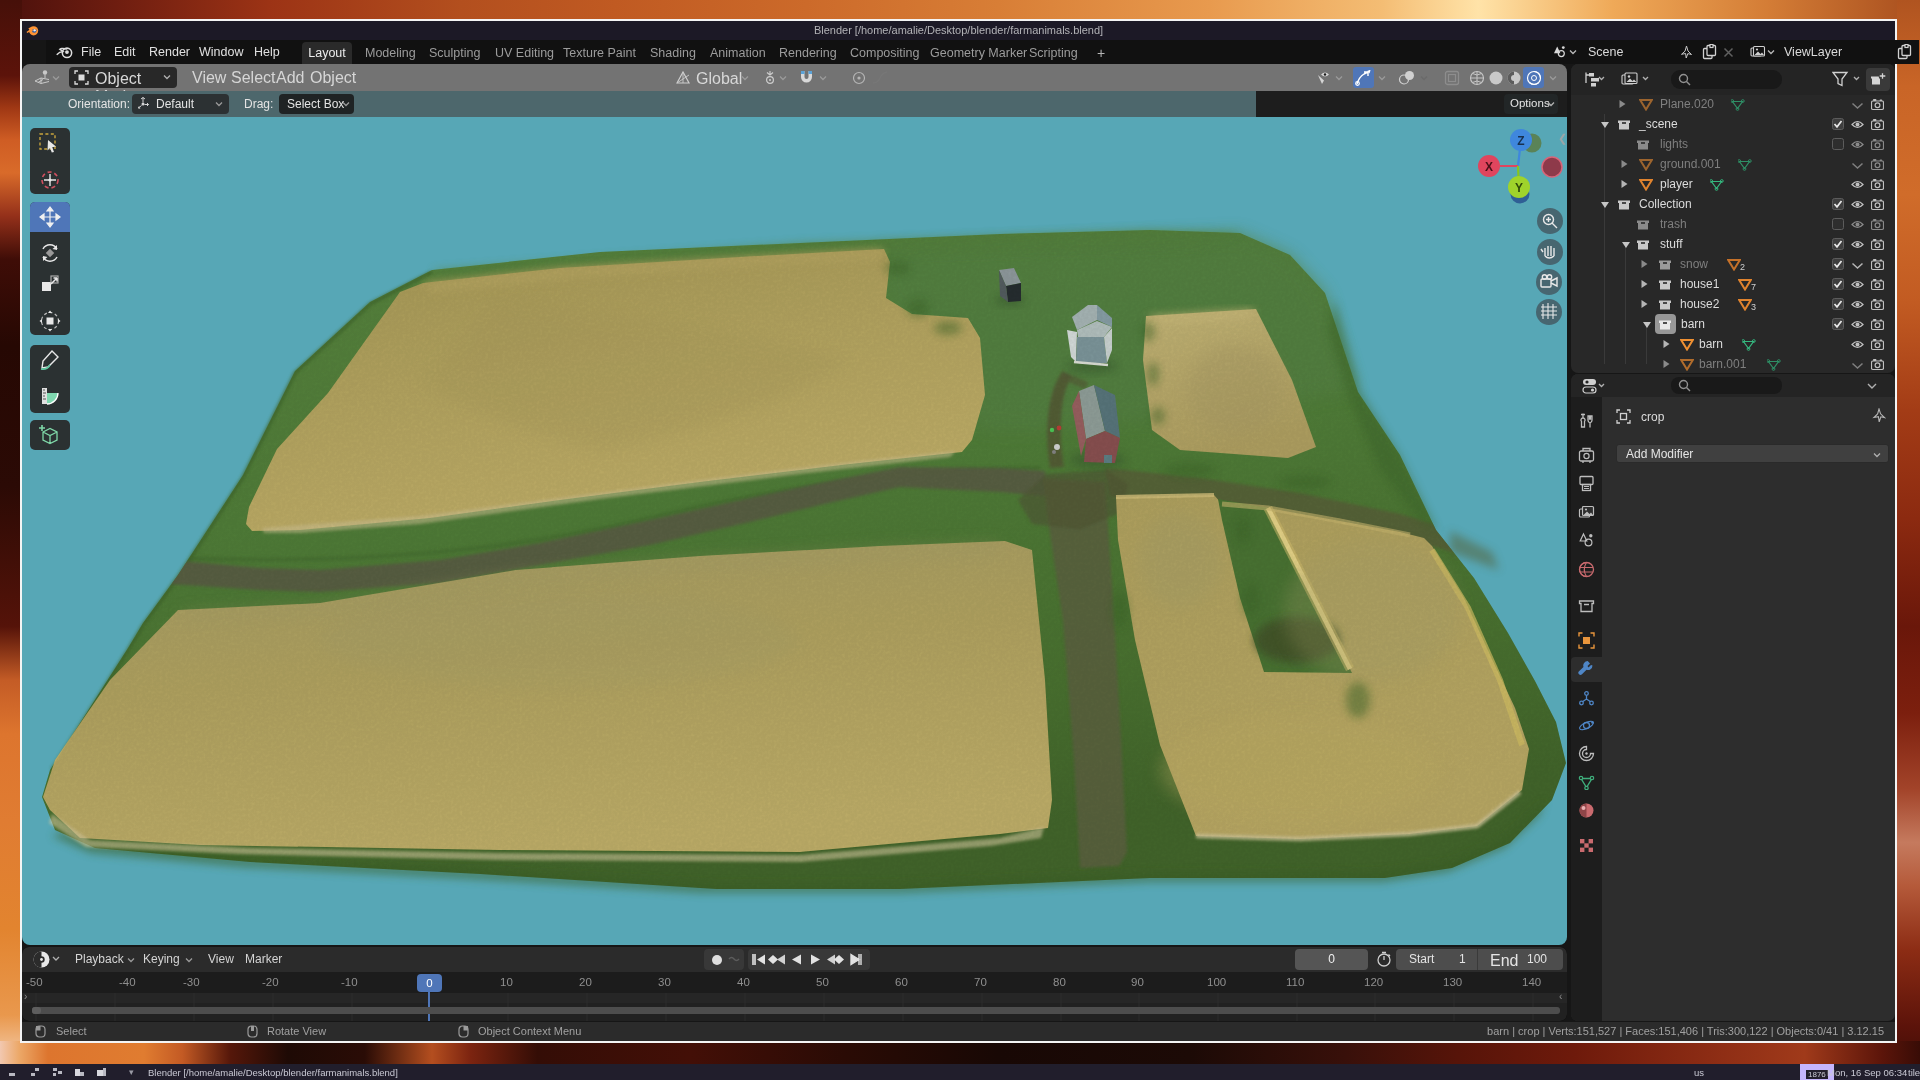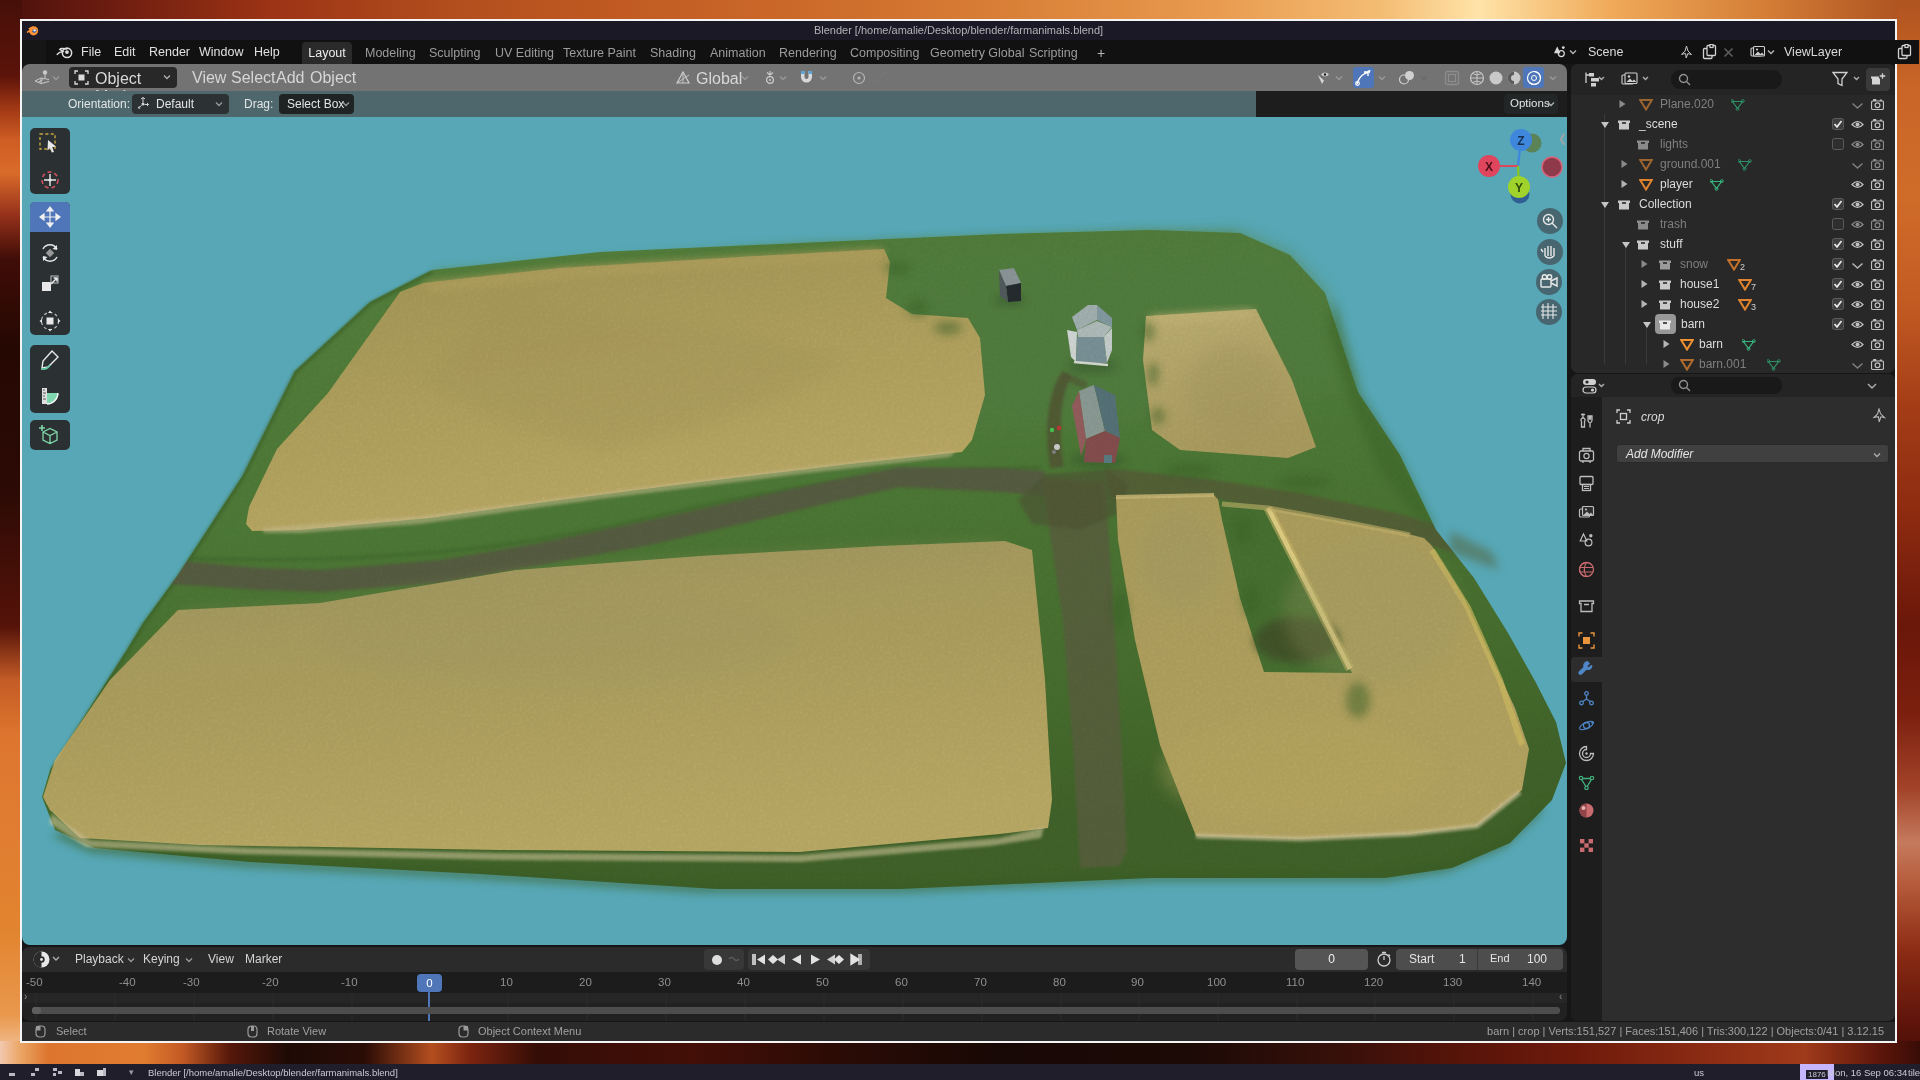--- a/index.html
+++ b/index.html
@@ -22,21 +22,21 @@
   .mitem { position:absolute; top:0; line-height:24px; }
   .wtab { position:absolute; top:2px; height:22px; line-height:22px; color:#9c9c9c; font-size:12.5px; }
   
   #ed3d { position:absolute; left:0; top:43px; width:1545px; height:881px; border-radius:8px; overflow:hidden; background:#1d1d1d; }
   #vpheader { position:absolute; left:0; top:0; width:1545px; height:27px; background:#737373; color:#d6d6d6; font-size:16px; }
   #toolsettings { position:absolute; left:0; top:27px; width:1234px; height:26px; background:#4d676c; color:#e4e4e4; font-size:12px; }
   #viewport { position:absolute; left:0; top:53px; width:1545px; height:828px; }
   #edtime { position:absolute; left:0; top:926px; width:1545px; height:74px; border-radius:7px; overflow:hidden; background:#000000; }
   #statusbar { position:absolute; left:0; top:1001px; width:1873px; height:19px; background:#2b2b2b; color:#a0a0a0; font-size:11px; }
   #edout { position:absolute; left:1549px; top:43px; width:324px; height:309px; border-radius:7px; overflow:hidden; background:#282828; }
-  #edprops { position:absolute; left:1549px; top:353px; width:324px; height:647px; border-radius:7px; overflow:hidden; background:#2d2d2d;font-style:italic; }
+  #edprops { position:absolute; left:1549px; top:353px; width:324px; height:647px; border-radius:7px; overflow:hidden; background:#2d2d2d; }
   .ddbtn { position:absolute; background:#282828; border-radius:4px; color:#d8d8d8; }
   .row-ico { position:absolute; }
   
   .orow { position:absolute; left:0; width:324px; height:20px; font-size:12px; color:#dcdcdc; }
   .orow .nm { position:absolute; top:3px; }
   .gray { color:#7f7f7f; }
 </style>
 </head>
 <body>
 <div id="wp-top"></div>
@@ -66,21 +66,21 @@
     <span class="mitem" style="left:208px">Help</span>
     <span class="wtab" style="left:256px;width:50px;background:#2a2a2a;color:#ededed;border-radius:4px 4px 0 0;text-align:center">Layout</span>
     <span class="wtab" style="left:319px">Modeling</span>
     <span class="wtab" style="left:383px">Sculpting</span>
     <span class="wtab" style="left:449px">UV Editing</span>
     <span class="wtab" style="left:517px">Texture Paint</span>
     <span class="wtab" style="left:604px">Shading</span>
     <span class="wtab" style="left:664px">Animation</span>
     <span class="wtab" style="left:733px">Rendering</span>
     <span class="wtab" style="left:804px">Compositing</span>
-    <span class="wtab" style="left:884px">Geometry Global</span>
+    <span class="wtab" style="left:884px">Geometry Marker</span>
     <span class="wtab" style="left:983px">Scripting</span>
     <span class="wtab" style="left:1051px;font-size:14px;color:#b5b5b5">+</span>
 
     <svg style="position:absolute;left:1506px;top:5px" width="15" height="14" viewBox="0 0 15 14">
       <path d="M5.2,1.5 L8.4,8.2 L2,8.2 Z" fill="#d9d9d9"></path>
       <circle cx="9.3" cy="8.6" r="3" fill="none" stroke="#d9d9d9" stroke-width="1.2"></circle>
       <circle cx="11.3" cy="2.6" r="1.4" fill="#d9d9d9"></circle>
     </svg>
     <svg style="position:absolute;left:1523px;top:9px" width="8" height="6" viewBox="0 0 8 6">
         <path d="M1,1.5 L4,4.5 L7,1.5" stroke="#b9b9b9" stroke-width="1.3" fill="none"></path>
@@ -530,21 +530,21 @@
     </svg>
     <div style="position:absolute;left:1273px;top:2px;width:73px;height:21px;background:#555555;border-radius:4px;color:#f0f0f0;font-size:12px;text-align:center;line-height:21px">0</div>
     <svg style="position:absolute;left:1354px;top:4px" width="16" height="16" viewBox="0 0 16 16">
         <circle cx="8" cy="9" r="6" fill="none" stroke="#cecece" stroke-width="1.3"></circle>
         <path d="M8,9 L8,5 M6,1.5 L10,1.5 M12.5,3.5 L14,5" stroke="#cecece" stroke-width="1.3"></path>
       </svg>
     <div style="position:absolute;left:1374px;top:2px;width:167px;height:21px;background:#4d4d4d;border-radius:4px"></div>
     <div style="position:absolute;left:1455px;top:2px;width:1px;height:21px;background:#3a3a3a"></div>
     <span style="position:absolute;left:1387px;top:5px;color:#e4e4e4;font-size:12px">Start</span>
     <span style="position:absolute;left:1437px;top:5px;color:#e4e4e4;font-size:12px">1</span>
-    <span style="position:absolute;left:1468px;top:5px;color:#e4e4e4;font-size:11px">End</span>
+    <span style="position:absolute;left:1468px;top:5px;color:#e4e4e4;font-size:16px">End</span>
     <span style="position:absolute;left:1505px;top:5px;color:#e4e4e4;font-size:12px">100</span>
     
     <div style="position:absolute;top:29px;left:0;width:1545px;height:14px;color:#8f8f8f;font-size:11.5px">
       <span style="position:absolute;left:4px">-50</span>
         <span style="position:absolute;left:97px">-40</span>
         <span style="position:absolute;left:161px">-30</span>
         <span style="position:absolute;left:240px">-20</span>
         <span style="position:absolute;left:319px">-10</span>
       <span style="position:absolute;left:478px">10</span>
         <span style="position:absolute;left:557px">20</span>

